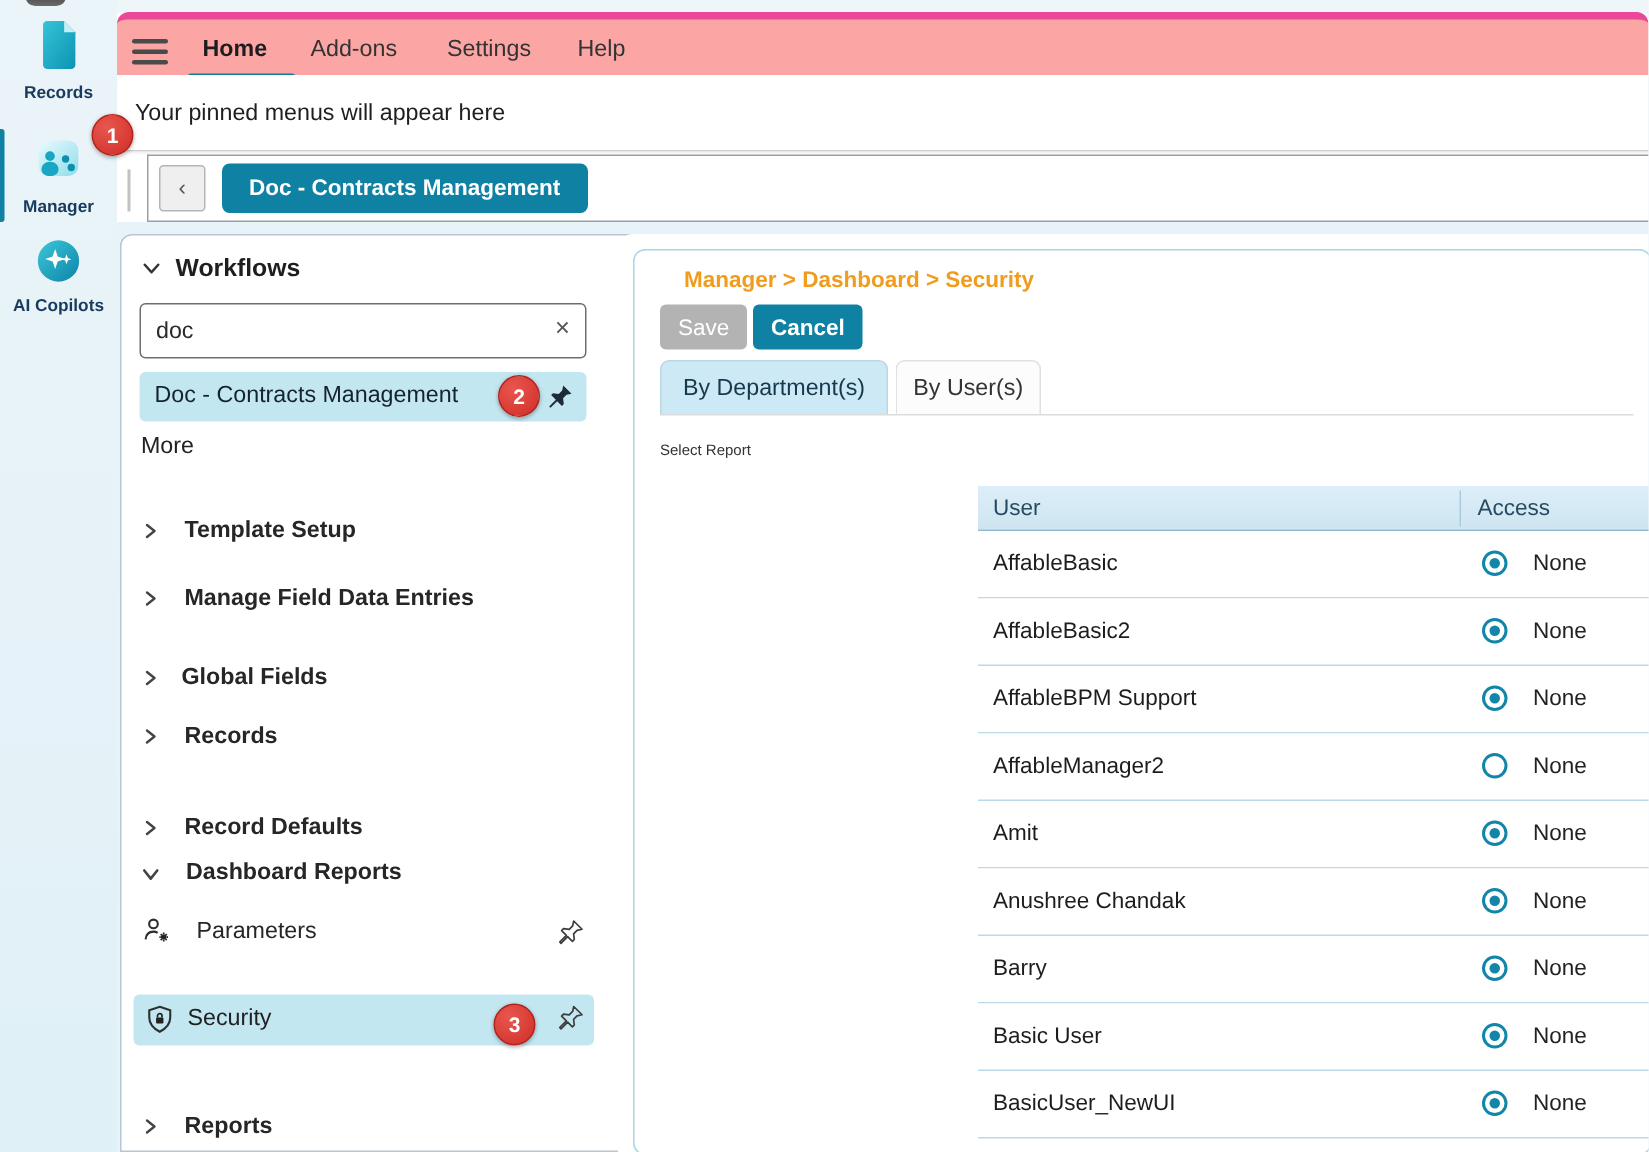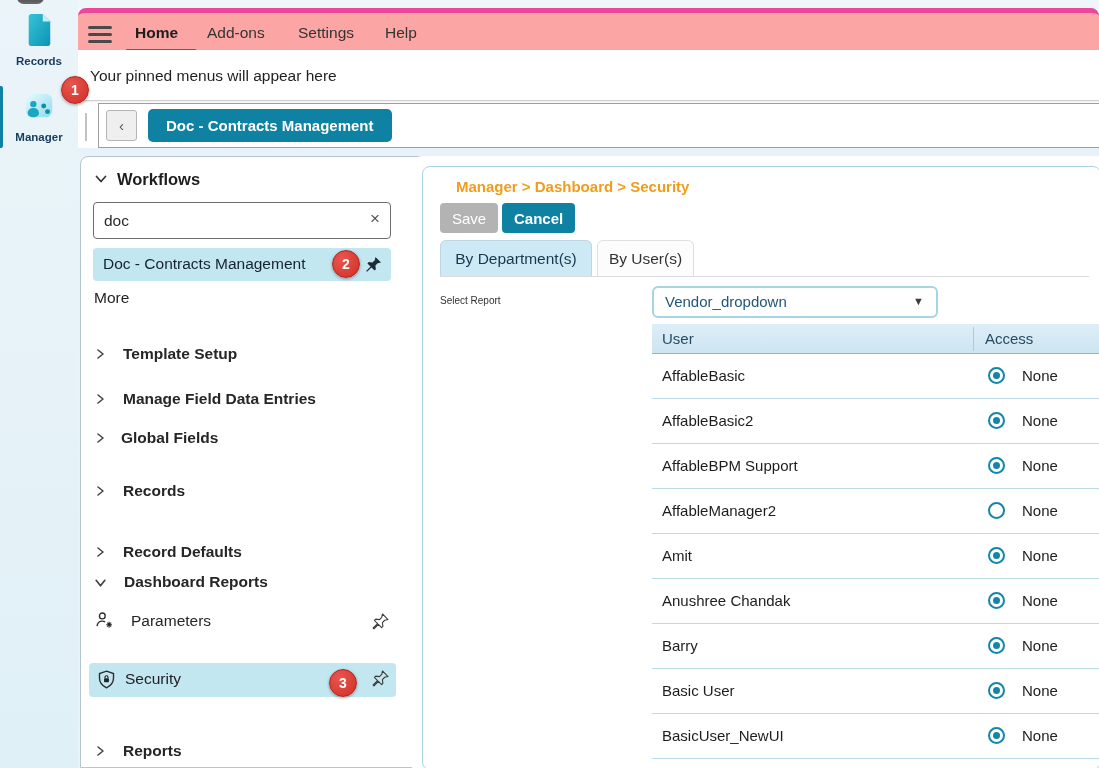--- a/index.html
+++ b/index.html
@@ -138,20 +138,36 @@
         <rect x="4" y="5" width="28" height="25" rx="7" fill="url(#gmgr)"></rect>
         <circle cx="23" cy="18" r="2.6" fill="#0d8fae"></circle>
         <circle cx="27" cy="24" r="2.6" fill="#0d8fae"></circle>
         <path d="M12 20c3.5 0 6 2.2 6 5.5 0 2.6-2.6 4.5-6 4.5s-6-1.9-6-4.5c0-3.3 2.5-5.5 6-5.5z" fill="#18a6c3"></path>
         <circle cx="12" cy="16" r="3.4" fill="#18a6c3"></circle>
       </svg>
     </span>
     <span class="lbl">Manager</span>
   </div>
 
+  <div class="side-item" style="top:158px;">
+    <span style="display:inline-block;">
+      <svg viewBox="0 0 36 36" width="32" height="32">
+        <defs>
+            <linearGradient id="gai" x1="0" y1="0" x2="1" y2="1">
+          <stop offset="0" stop-color="#3cc7d8"></stop>
+              <stop offset="1" stop-color="#0c84a8"></stop>
+            </linearGradient>
+          </defs>
+        <circle cx="18" cy="18" r="15.5" fill="url(#gai)"></circle>
+        <path d="M15.5 9l1.9 5.6 5.6 1.9-5.6 1.9-1.9 5.6-1.9-5.6-5.6-1.9 5.6-1.9z" fill="#ffffff"></path>
+        <path d="M24 13l1 2.7 2.7 1-2.7 1-1 2.7-1-2.7-2.7-1 2.7-1z" fill="#ffffff"></path>
+      </svg>
+    </span>
+    <span class="lbl">AI Copilots</span>
+  </div>
 </div>
 
 <div class="top-strip"></div>
 <div class="topnav">
   <div class="hamburger">
       <span></span>
       <span></span>
       <span></span>
     </div>
   <span class="nav-item active" style="left:57px;">Home</span>
@@ -200,21 +216,21 @@
         <polyline points="4,2 9,6 4,10" fill="none" stroke="#444" stroke-width="1.6" stroke-linecap="round" stroke-linejoin="round"></polyline>
       </svg>
     <span class="lbl">Template Setup</span>
   </div>
   <div class="tree-item" style="top:231px;">
     <svg viewBox="0 0 12 12" width="12" height="12">
         <polyline points="4,2 9,6 4,10" fill="none" stroke="#444" stroke-width="1.6" stroke-linecap="round" stroke-linejoin="round"></polyline>
       </svg>
     <span class="lbl">Manage Field Data Entries</span>
   </div>
-  <div class="tree-item" style="top:270px;gap:15px;">
+  <div class="tree-item" style="top:284px;gap:15px;">
     <svg viewBox="0 0 12 12" width="12" height="12">
         <polyline points="4,2 9,6 4,10" fill="none" stroke="#444" stroke-width="1.6" stroke-linecap="round" stroke-linejoin="round"></polyline>
       </svg>
     <span class="lbl">Global Fields</span>
   </div>
   <div class="tree-item" style="top:323px;">
     <svg viewBox="0 0 12 12" width="12" height="12">
         <polyline points="4,2 9,6 4,10" fill="none" stroke="#444" stroke-width="1.6" stroke-linecap="round" stroke-linejoin="round"></polyline>
       </svg>
     <span class="lbl">Records</span>
@@ -281,24 +297,20 @@
   <div class="breadcrumb">Manager &gt; Dashboard &gt; Security</div>
 
   <button class="btn save">Save</button>
   <button class="btn cancel">Cancel</button>
 
   <div class="tab active">By Department(s)</div>
   <div class="tab inactive">By User(s)</div>
   <div class="tab-baseline"></div>
 
   <span class="select-report-lbl">Select Report</span>
-  <div class="dropdown">
-    <span class="val">Vendor_dropdown</span>
-    <span class="arrow">▼</span>
-  </div>
 
   <div class="acc-table">
     <div class="thead">
       <span class="col-user">User</span>
       <span class="divider"></span>
       <span class="col-access">Access</span>
     </div>
 
     <div class="trow">
       <span class="user">AffableBasic</span>

